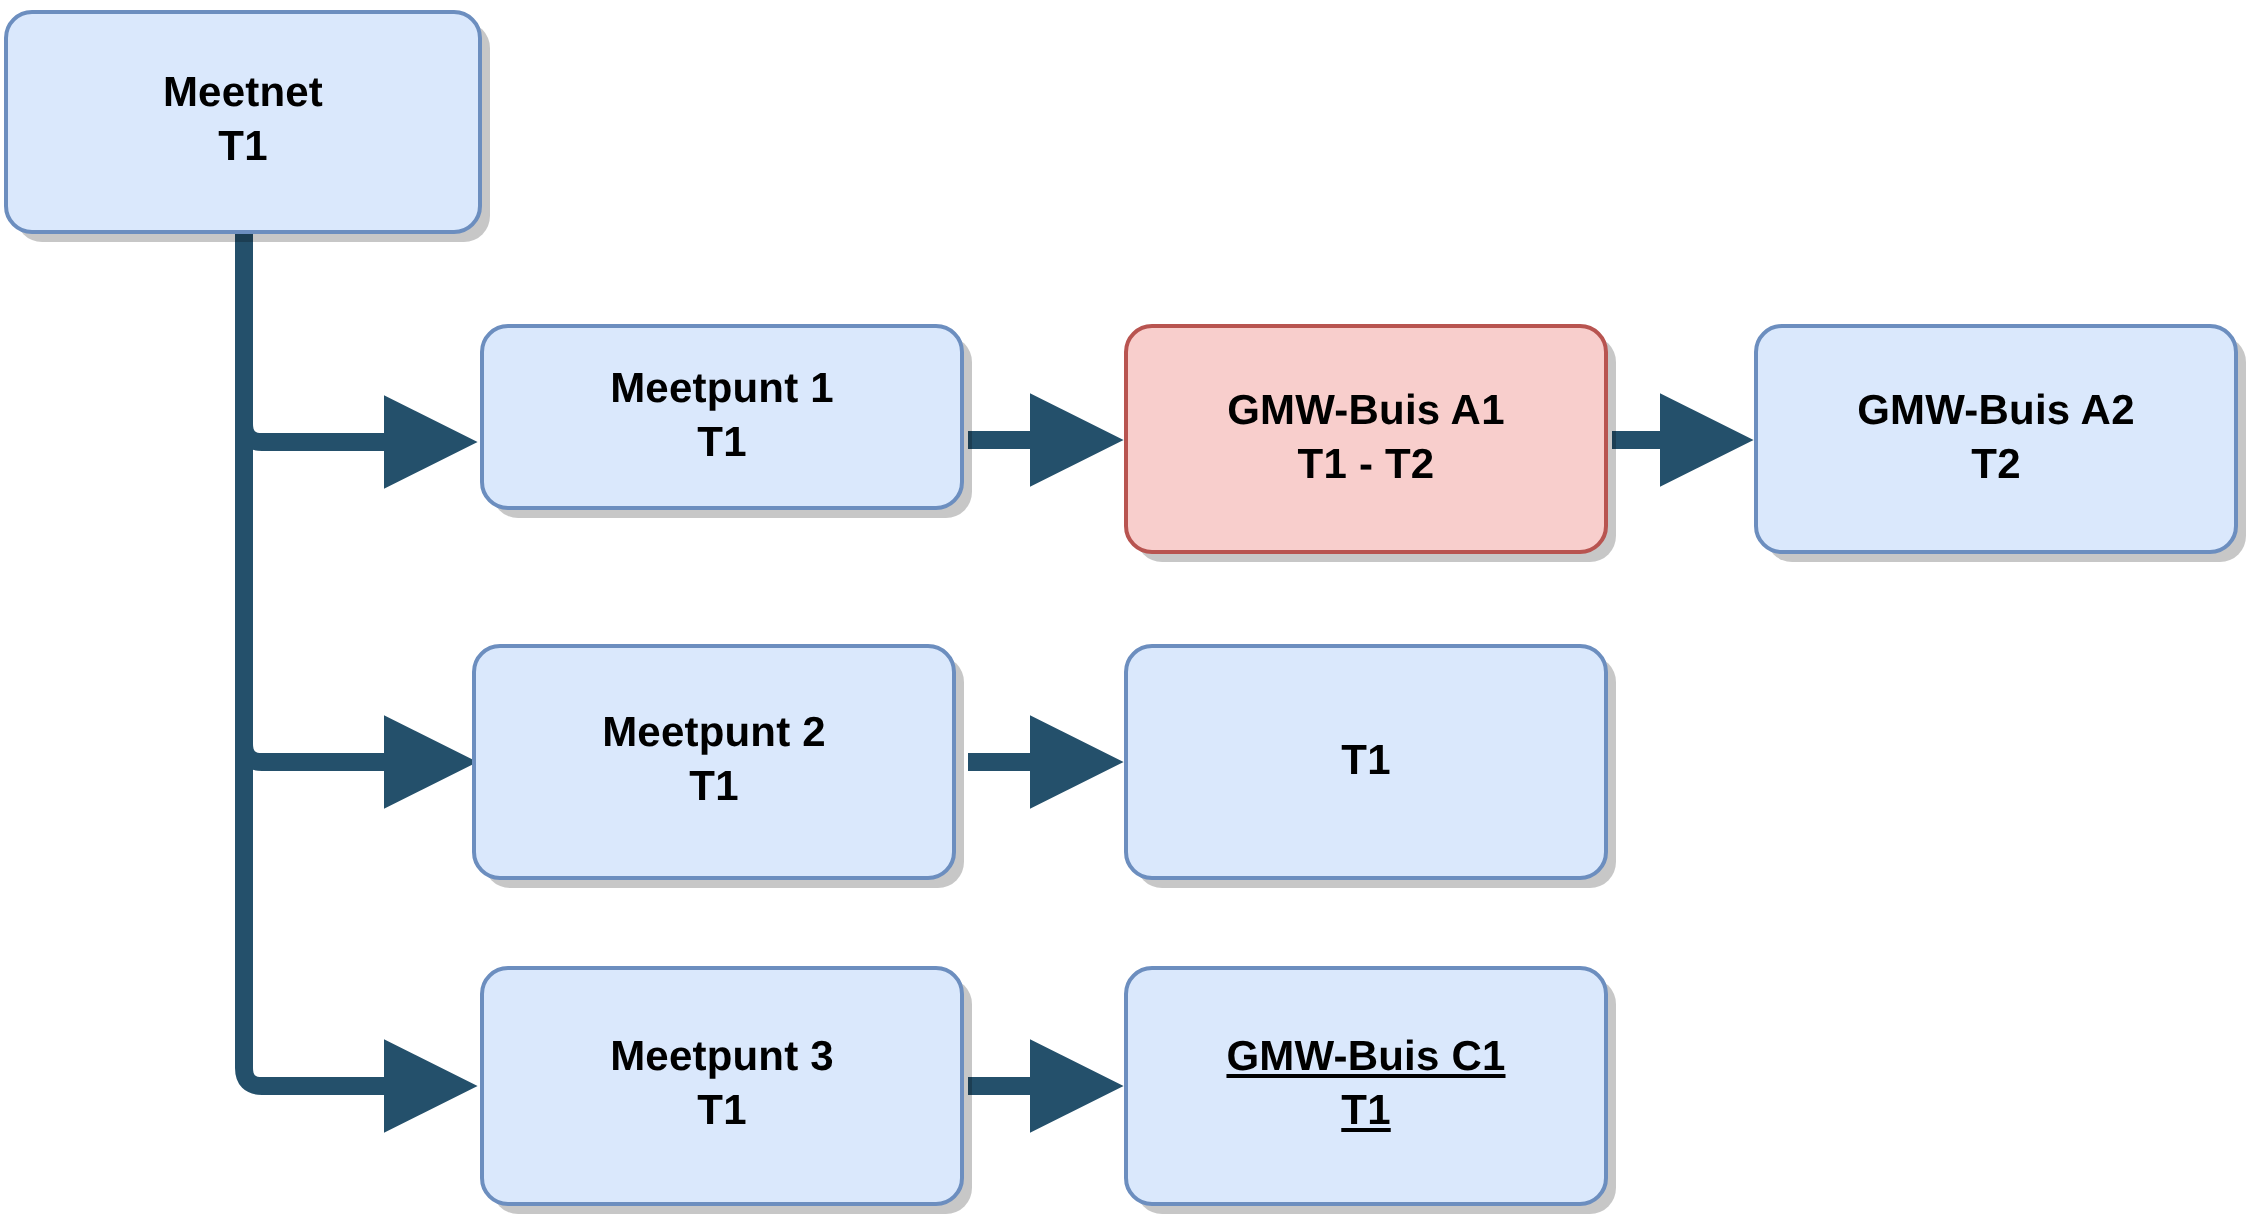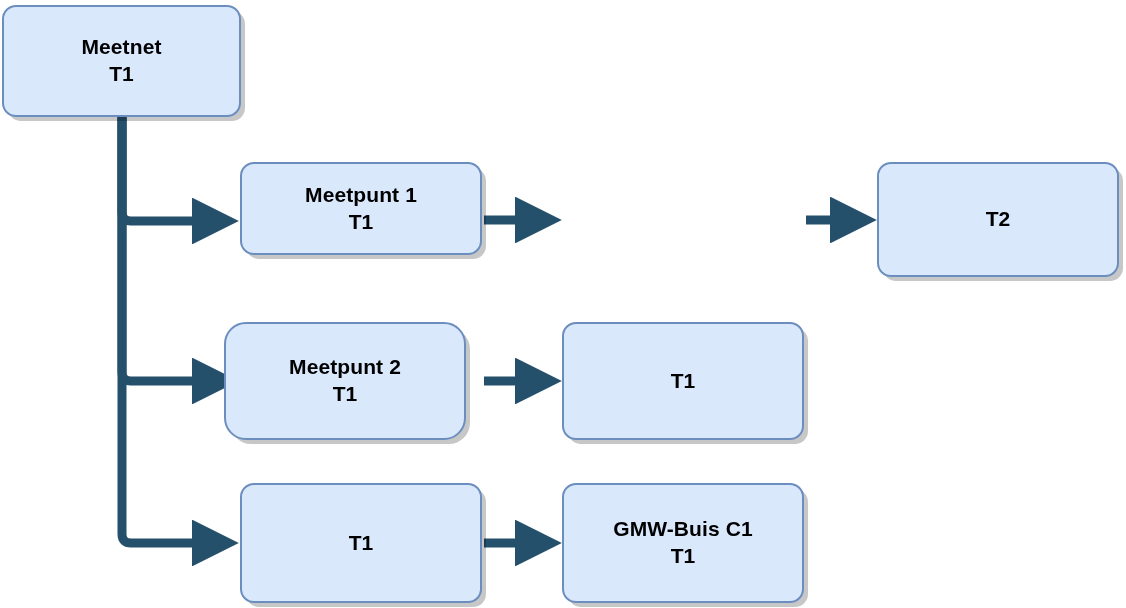--- a/index.html
+++ b/index.html
@@ -98,36 +98,42 @@
   <div class="node" style="left: 2px; top: 5px; width: 239px; height: 112px;">
     <span class="line1">Meetnet</span>
     <span class="line2">T1</span>
   </div>
 
   <div class="node" style="left: 240px; top: 162px; width: 242px; height: 93px;">
     <span class="line1">Meetpunt 1</span>
     <span class="line2">T1</span>
   </div>
 
+  <div class="node alert" style="left: 562px; top: 162px; width: 242px; height: 115px;">
+    <span class="line1">GMW-Buis A1</span>
+    <span class="line2">T1 - T2</span>
+  </div>
 
   <div class="node" style="left: 877px; top: 162px; width: 242px; height: 115px;">
+    <span class="line1">GMW-Buis A2</span>
     <span class="line2">T2</span>
   </div>
 
-  <div class="node" style="left: 224px; top: 322px; width: 242px; height: 118px; border-radius: 22px;">
+  <div class="node" style="left: 236px; top: 322px; width: 242px; height: 118px;">
     <span class="line1">Meetpunt 2</span>
     <span class="line2">T1</span>
   </div>
 
   <div class="node" style="left: 562px; top: 322px; width: 242px; height: 118px;">
     <span class="line2">T1</span>
   </div>
 
   <div class="node" style="left: 240px; top: 483px; width: 242px; height: 120px;">
+    <span class="line1">Meetpunt 3</span>
     <span class="line2">T1</span>
   </div>
 
-  <div class="node" style="left: 562px; top: 483px; width: 242px; height: 120px;">
+  <div class="node" style="left: 562px; top: 483px; width: 242px; height: 120px; text-decoration: underline;">
     <span class="line1">GMW-Buis C1</span>
     <span class="line2">T1</span>
   </div>
 
 </div>
 
 </body></html>

